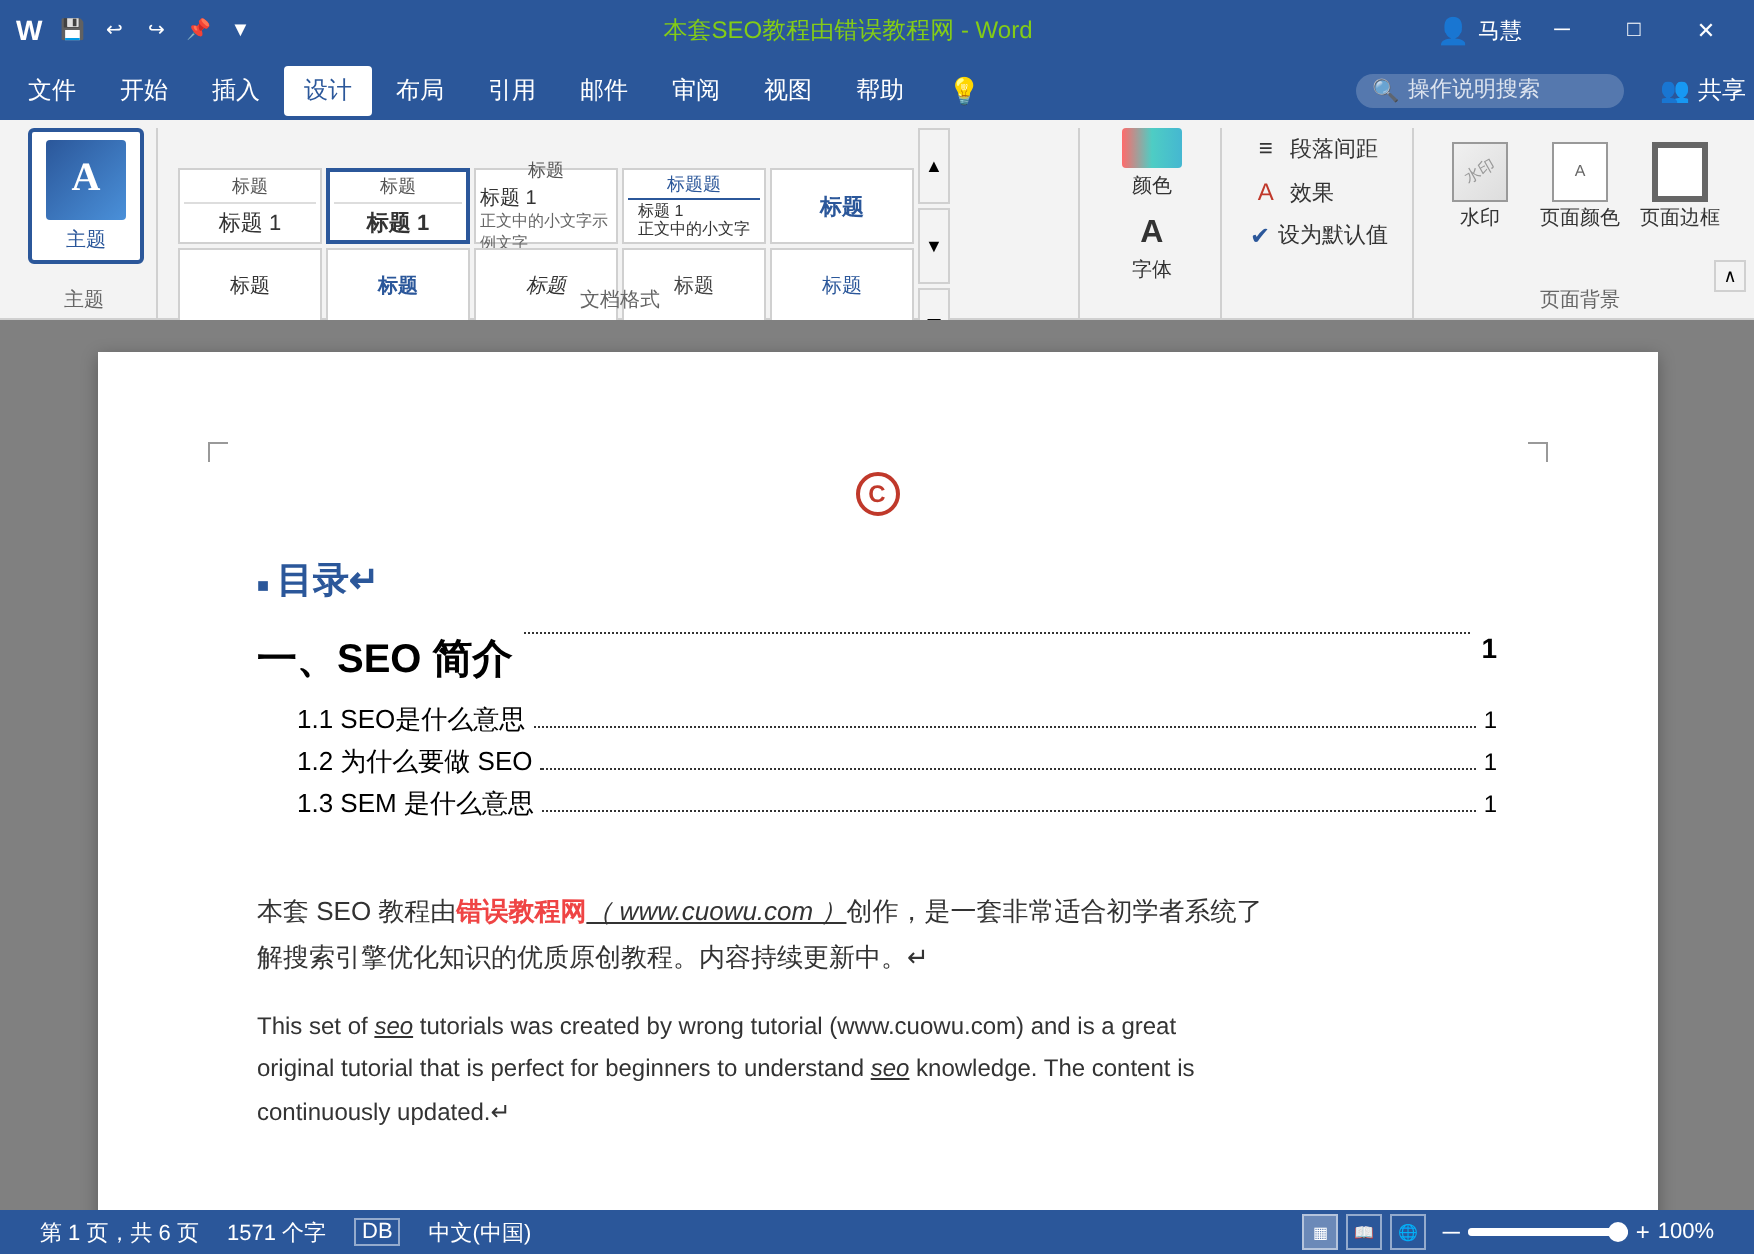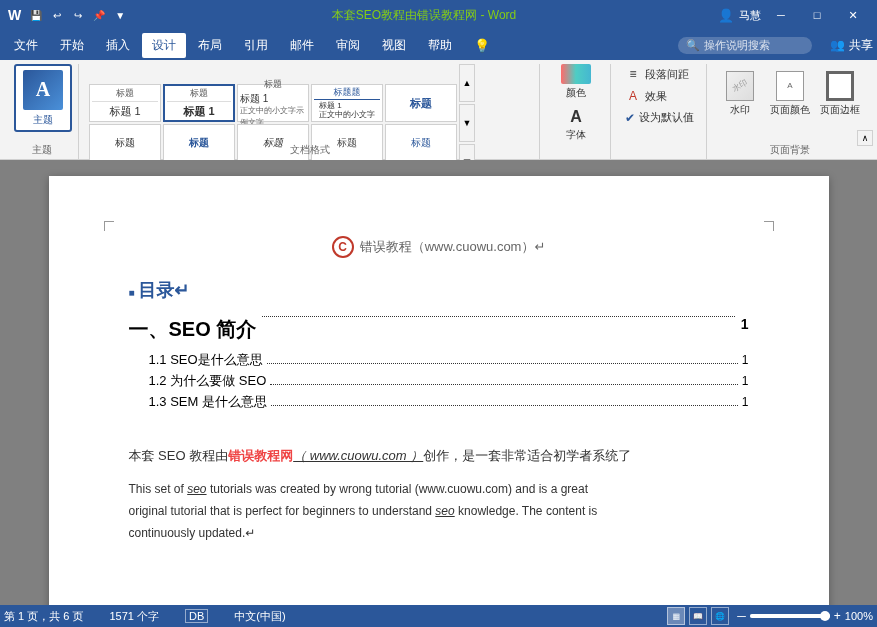--- a/index.html
+++ b/index.html
@@ -134,24 +134,24 @@
       border-radius: 2px; text-align: center; line-height: 1.2;
     }
     .page-bg-icon { width: 28px; height: 30px; background: #e8e8e8; border: 1px solid #999; position: relative; display: flex; align-items: center; justify-content: center; }
 
     
     .status-bar {
       height: 22px;
       background: #2b579a;
       display: flex;
       align-items: center;
-      padding: 0 4px;
+      padding: 0 20px;
       color: white;
       font-size: 11px;
-      gap: 26px;
+      gap: 14px;
       position: absolute;
       bottom: 0;
       left: 0;
       right: 0;
     }
     .status-bar-right { margin-left: auto; display: flex; align-items: center; gap: 8px; }
     .zoom-control { display: flex; align-items: center; gap: 4px; }
     .zoom-slider { width: 80px; height: 4px; background: rgba(255,255,255,0.4); border-radius: 2px; position: relative; }
     .zoom-slider-fill { width: 80px; height: 4px; background: white; border-radius: 2px; }
     .zoom-slider-thumb { width: 10px; height: 10px; background: white; border-radius: 50%; position: absolute; top: -3px; right: 0; }
@@ -402,21 +402,20 @@
 
 <div class="doc-container">
   <div class="doc-page">
     
     <div class="doc-corner tl"></div>
     <div class="doc-corner tr"></div>
 
     
     <div class="doc-header-logo">
       <div class="logo-c">C</div>
-      <span>错误教程（www.cuowu.com）↵</span>
     </div>
 
     
     <div class="toc-title">目录↵</div>
 
     
     <div class="chapter-title">
       <span>一、SEO 简介</span>
       <span class="chapter-dots"></span>
       <span class="chapter-num">1</span>
@@ -437,20 +436,21 @@
       <span>1.3 SEM 是什么意思</span>
       <span class="toc-item-dots"></span>
       <span class="toc-item-num">1</span>
     </div>
 
     <br>
 
     
     <div class="doc-para">
       <span>本套 SEO 教程由</span><span class="link-text">错误教程网</span><span class="italic-underline">（ www.cuowu.com ）</span><span>创作，是一套非常适合初学者系统了</span><br>
+      <span>解搜索引擎优化知识的优质原创教程。内容持续更新中。↵</span>
     </div>
 
     
     <div class="doc-para-en">
       <span>This set of </span><span class="italic-underline">seo</span><span> tutorials was created by wrong tutorial (www.cuowu.com) and is a great<br>original tutorial that is perfect for beginners to understand </span><span class="italic-underline">seo</span><span> knowledge. The content is<br>continuously updated.↵</span>
     </div>
   </div>
 </div>
 
 <div class="status-bar">

